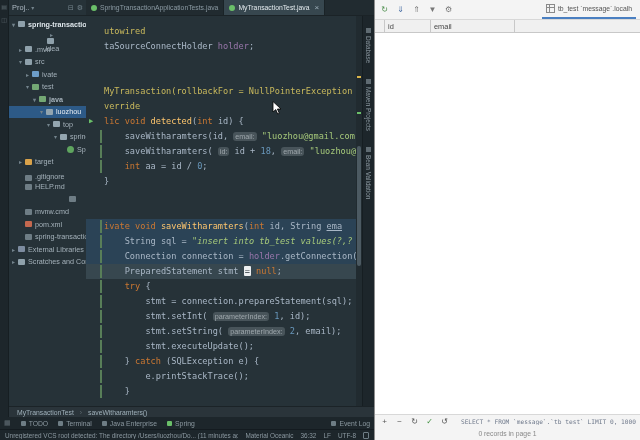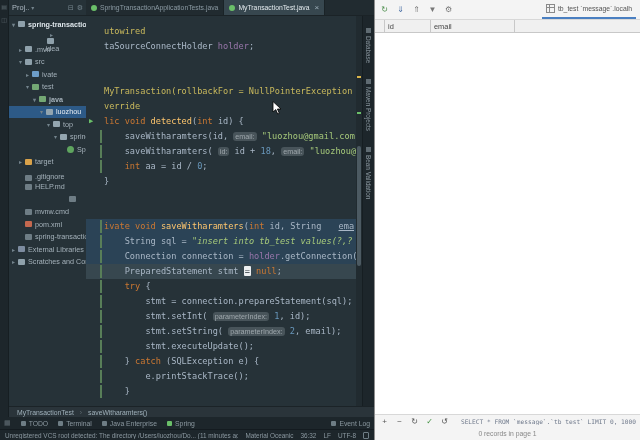--- a/index.html
+++ b/index.html
@@ -47,21 +47,21 @@
   .txt{white-space:pre;overflow:hidden;}
   .k{color:#cc7832;}
   .d{color:#a9b7c6;}
   .s{color:#a6c97a;}
   .si{color:#a6c97a;font-style:italic;}
   .n{color:#6897bb;}
   .a{color:#c9b95c;}
   .f{color:#9876aa;}
   .m{color:#ffc66d;}
   .mu{color:#ffc66d;}
-  .du{color:#a9b7c6;text-decoration:underline;margin-left:12px;}
+  .du{color:#a9b7c6;text-decoration:underline;}
   .h{background:#48545a;color:#9fa8ad;border-radius:3px;padding:0 2px;font-size:7.2px;font-family:"Liberation Sans",sans-serif;}
   .cb{background:#eceff1;color:#263238;border-radius:1px;padding:0 1px;}
 
   #ed-scroll{position:absolute;left:356px;top:16px;width:6px;height:390px;background:#212b30;}
   #ed-thumb{position:absolute;left:1px;top:130px;width:4px;height:120px;background:#4c5a62;border-radius:2px;}
   .emark{position:absolute;left:1px;width:4px;height:2px;}
 
   #right-stripe{position:absolute;left:362px;top:16px;width:12px;height:390px;background:#1d262b;border-left:1px solid #161e22;display:flex;flex-direction:column;align-items:center;padding-top:12px;gap:16px;box-sizing:border-box;}
   .vitem{writing-mode:vertical-rl;font-size:6.4px;color:#8b98a0;display:flex;align-items:center;}
   .vico{width:5px;height:5px;background:#5f6b72;margin-bottom:3px;flex:none;}

